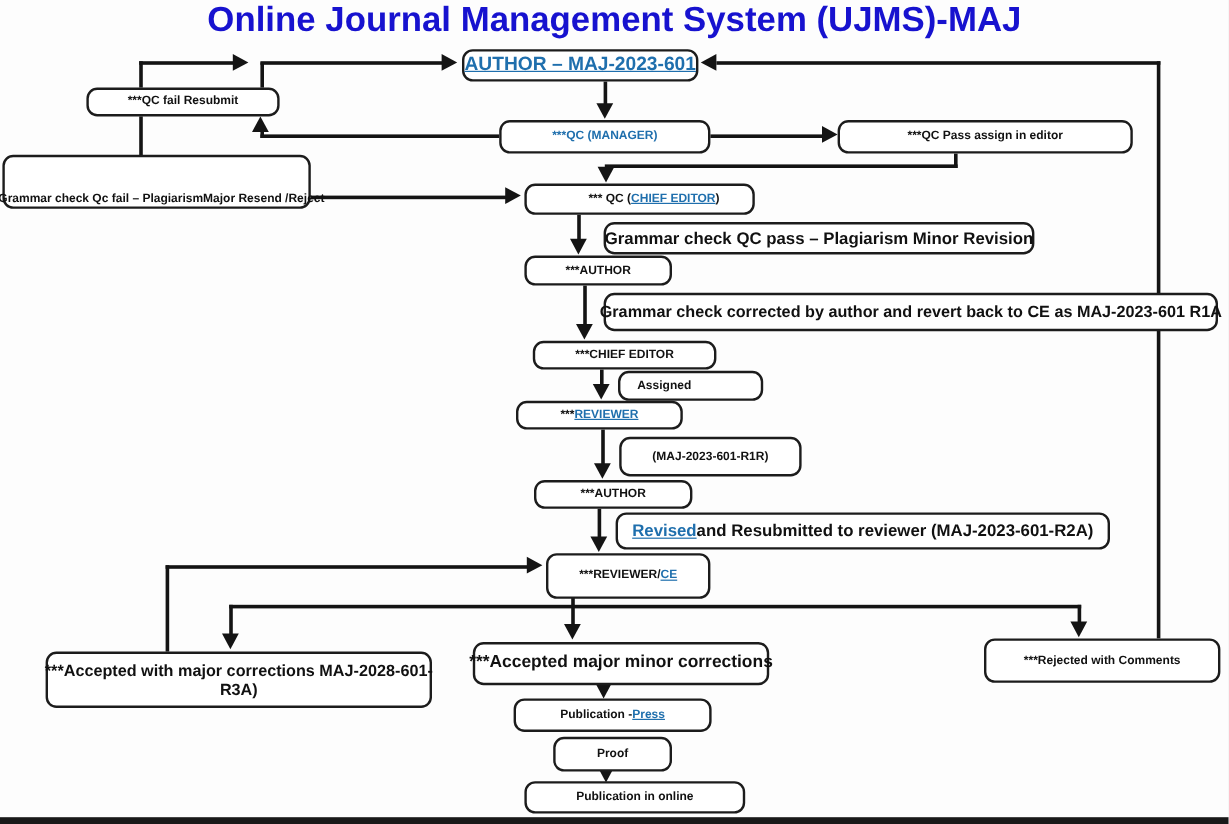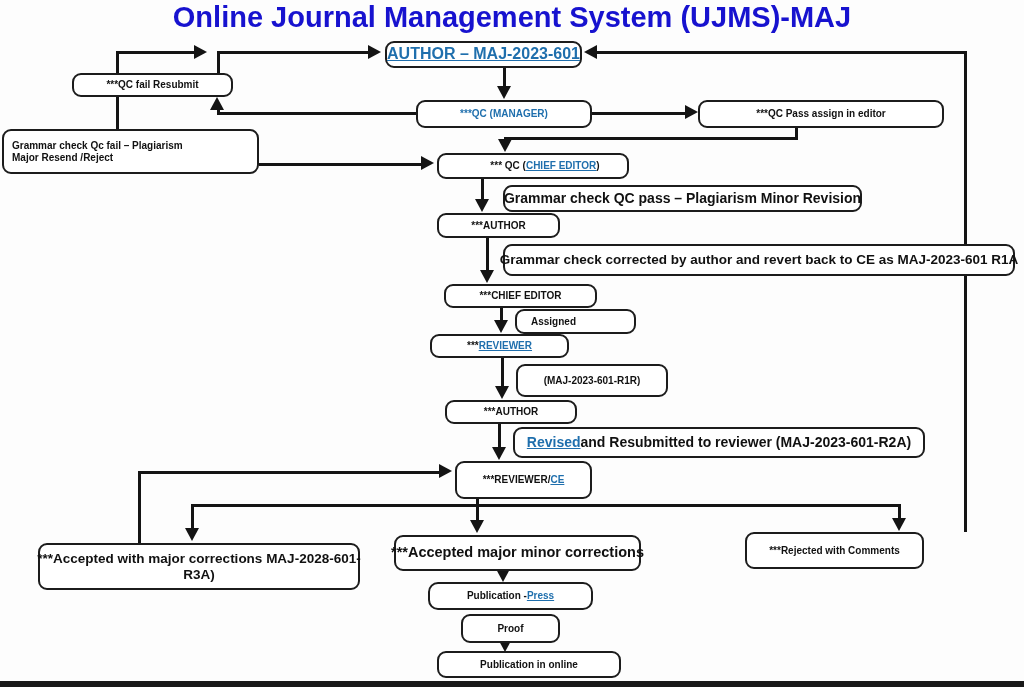--- a/index.html
+++ b/index.html
@@ -13,21 +13,21 @@
     padding-top:1px;
   }
   .box{
     position:absolute;background:#ffffff;border:2px solid #1c1c1c;border-radius:9px;
     display:flex;align-items:center;justify-content:center;
     font-weight:bold;font-size:10px;color:#111;z-index:2;line-height:1.18;
     white-space:nowrap;box-sizing:border-box;
   }
   .box .link{color:#1f6fad;text-decoration:underline;}
   .box .blue{color:#1f6fad;}
-  .col{flex-direction:column;align-items:flex-start;justify-content:center;}
+  .col{flex-direction:row;align-items:flex-end;justify-content:center;}
   .ctr{flex-direction:column;align-items:center;justify-content:center;}
   .vl,.hl{position:absolute;background:#141414;z-index:1;}
   .vl{width:3px}
   .hl{height:3px}
   .arr{position:absolute;width:0;height:0;z-index:1;}
   .arr.down{border-left:7px solid transparent;border-right:7px solid transparent;border-top:13px solid #141414;}
   .arr.up{border-left:7px solid transparent;border-right:7px solid transparent;border-bottom:13px solid #141414;}
   .arr.right{border-top:7px solid transparent;border-bottom:7px solid transparent;border-left:13px solid #141414;}
   .arr.left{border-top:7px solid transparent;border-bottom:7px solid transparent;border-right:13px solid #141414;}
   .bottombar{position:absolute;left:0;top:681px;width:100%;height:6px;background:#191919;z-index:4;}
@@ -174,25 +174,25 @@
 
   <div class="box ctr" style="left:38px;top:543px;width:322px;height:47px;font-size:13.5px;">
     <span>***Accepted with major corrections MAJ-2028-601-</span>
     <span>R3A)</span>
   </div>
 
   <div class="box" style="left:394px;top:535px;width:247px;height:36px;font-size:14.5px;">
     <span>***Accepted major minor corrections</span>
   </div>
 
-  <div class="box" style="left:745px;top:532px;width:179px;height:37px;">
+  <div class="box" style="left:820px;top:532px;width:197px;height:37px;">
     <span>***Rejected with Comments</span>
   </div>
 
-  <div class="box" style="left:428px;top:582px;width:165px;height:28px;border-radius:10px;">
+  <div class="box" style="left:428px;top:582px;width:165px;height:28px;">
     <span>Publication -</span>
       <span class="link">Press</span>
   </div>
 
   <div class="box" style="left:461px;top:614px;width:99px;height:29px;">
     <span>Proof</span>
   </div>
 
   <div class="box" style="left:437px;top:651px;width:184px;height:27px;">
     <span>Publication in online</span>

